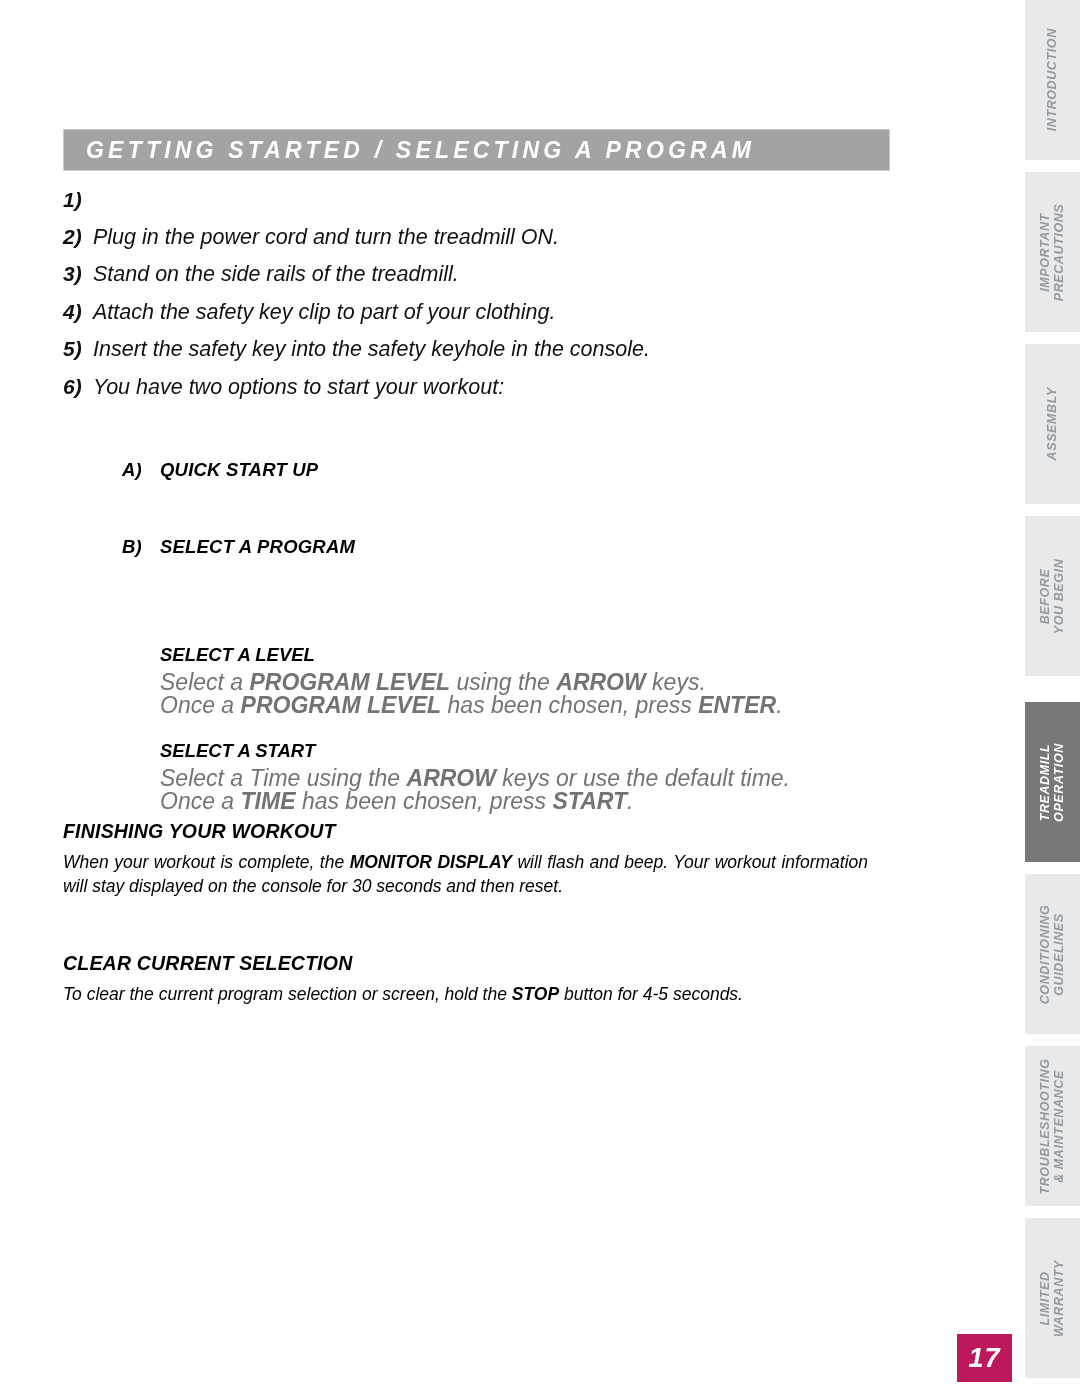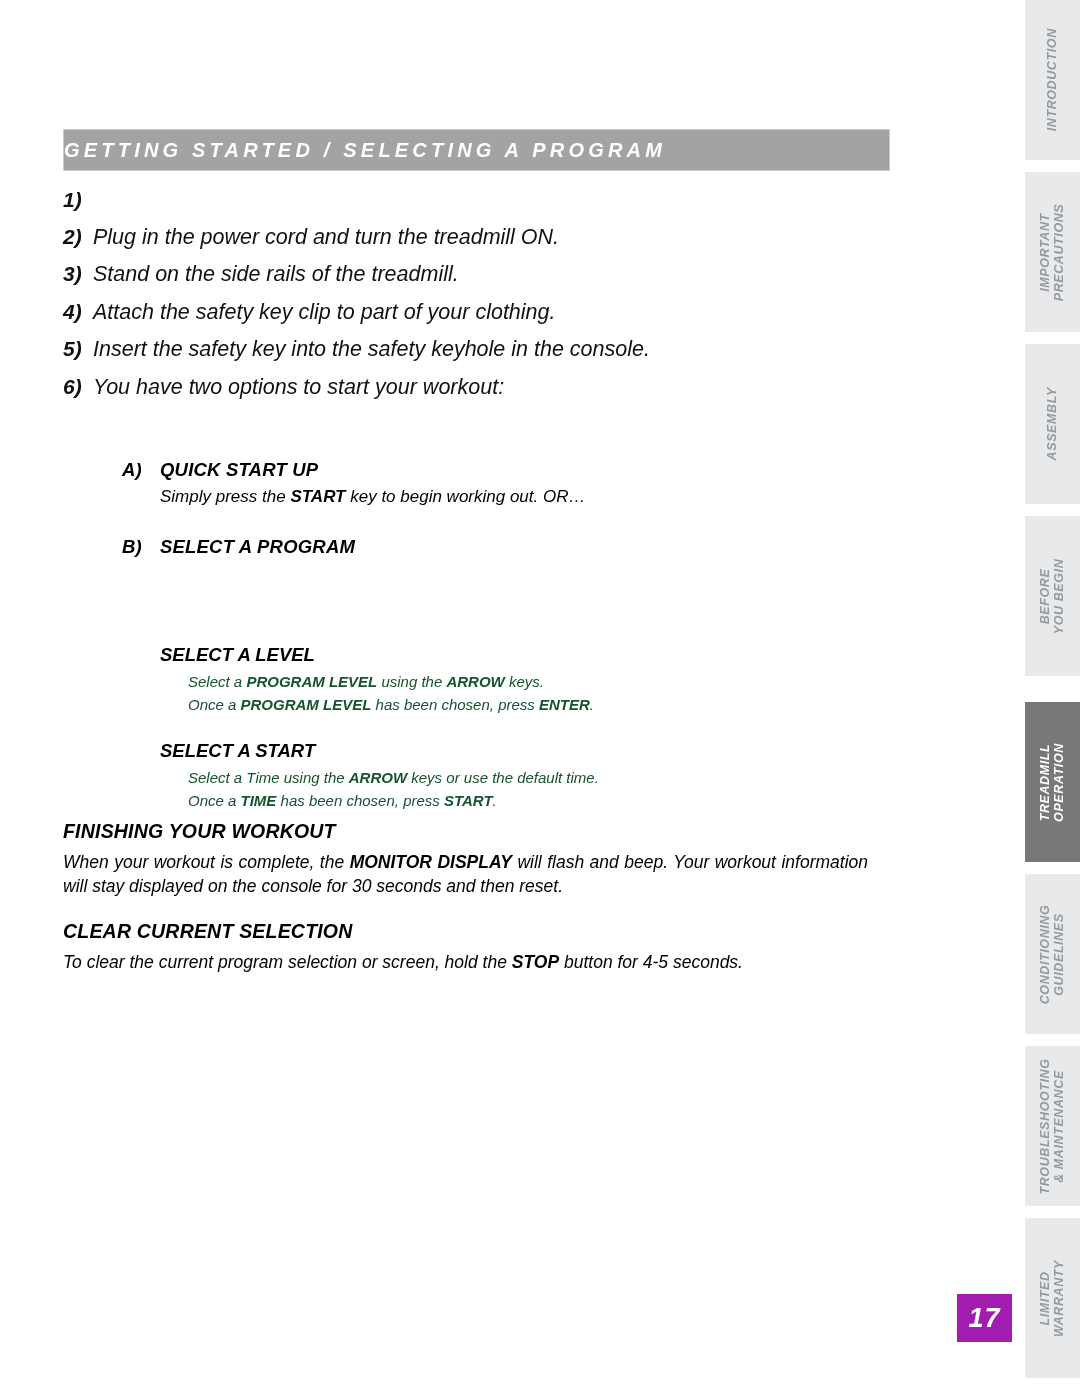--- a/index.html
+++ b/index.html
@@ -62,24 +62,25 @@
     left: 63px;
     top: 129px;
     width: 827px;
     height: 42px;
     background: #a3a3a4;
     border: 1px solid #c9cacb;
     display: flex;
     align-items: center;
   }
   #header-title {
+    padding-left: 22px;
     color: #ffffff;
     font-style: italic;
     font-weight: bold;
-    font-size: 20px;
+    font-size: 23px;
     letter-spacing: 4.2px;
     white-space: nowrap;
     font-family: "Liberation Sans", sans-serif;
   }
 
   
   #steps {
     position: absolute;
     left: 63px;
     top: 186px;
@@ -139,24 +140,23 @@
   }
   .inner-head {
     font-style: italic;
     font-weight: bold;
     font-size: 18.5px;
     color: #000;
     margin-bottom: 5px;
   }
   .inner-body {
     font-style: italic;
-    font-size: 15px;
+    font-size: 23px;
     line-height: 22.5px;
-    color: #14532d;
-    margin-left: 28px;
+    color: #737373;
   }
   .inner-body b { font-weight: bold; font-style: italic; }
 
   
   .section {
     position: absolute;
     left: 63px;
     width: 800px;
   }
   .section-head {
@@ -173,24 +173,24 @@
     line-height: 24px;
     color: #000;
   }
   .section-body b { font-weight: bold; }
   .justify { text-align: justify; }
 
   
   #page-number-box {
     position: absolute;
     left: 957px;
-    top: 1294px;
+    top: 1334px;
     width: 55px;
     height: 48px;
-    background: #a21caf;
+    background: #be185d;
     display: flex;
     align-items: center;
     justify-content: center;
   }
   #page-number {
     color: #ffffff;
     font-style: italic;
     font-weight: bold;
     font-size: 27px;
     letter-spacing: 1px;
@@ -230,23 +230,20 @@
       <div class="step">
         <span class="step-num">6)</span>
         <span class="step-text">You have two options to start your workout:</span>
       </div>
     </div>
 
     <div class="sub-block" style="top:459px;">
       <div class="sub-head">
         <span class="sub-letter">A)</span>
         <span>QUICK START UP</span>
-      </div>
-      <div class="sub-body">
-        <span>Simply press the </span><b>START</b><span> key to begin working out. OR…</span>
       </div>
     </div>
 
     <div class="sub-block" style="top:536px;">
       <div class="sub-head">
         <span class="sub-letter">B)</span>
         <span>SELECT A PROGRAM</span>
       </div>
     </div>
 
@@ -264,21 +261,21 @@
         <div><span>Select a Time using the </span><b>ARROW</b><span> keys or use the default time.</span></div>
         <div><span>Once a </span><b>TIME</b><span> has been chosen, press </span><b>START</b><span>.</span></div>
       </div>
     </div>
 
     <div class="section" style="top:820px; width:805px;">
       <div class="section-head">FINISHING YOUR WORKOUT</div>
       <div class="section-body justify"><span>When your workout is complete, the </span><b>MONITOR DISPLAY</b><span> will flash and beep. Your workout information will stay displayed on the console for 30 seconds and then reset.</span></div>
     </div>
 
-    <div class="section" style="top:920px;">
+    <div class="section" style="top:952px;">
       <div class="section-head">CLEAR CURRENT SELECTION</div>
       <div class="section-body"><span>To clear the current program selection or screen, hold the </span><b>STOP</b><span> button for 4-5 seconds.</span></div>
     </div>
 
 
   </div>
 
   <div id="tab-rail">
     <div class="tab" style="top:0px;   height:160px;">
         <span class="tab-label">INTRODUCTION</span>

